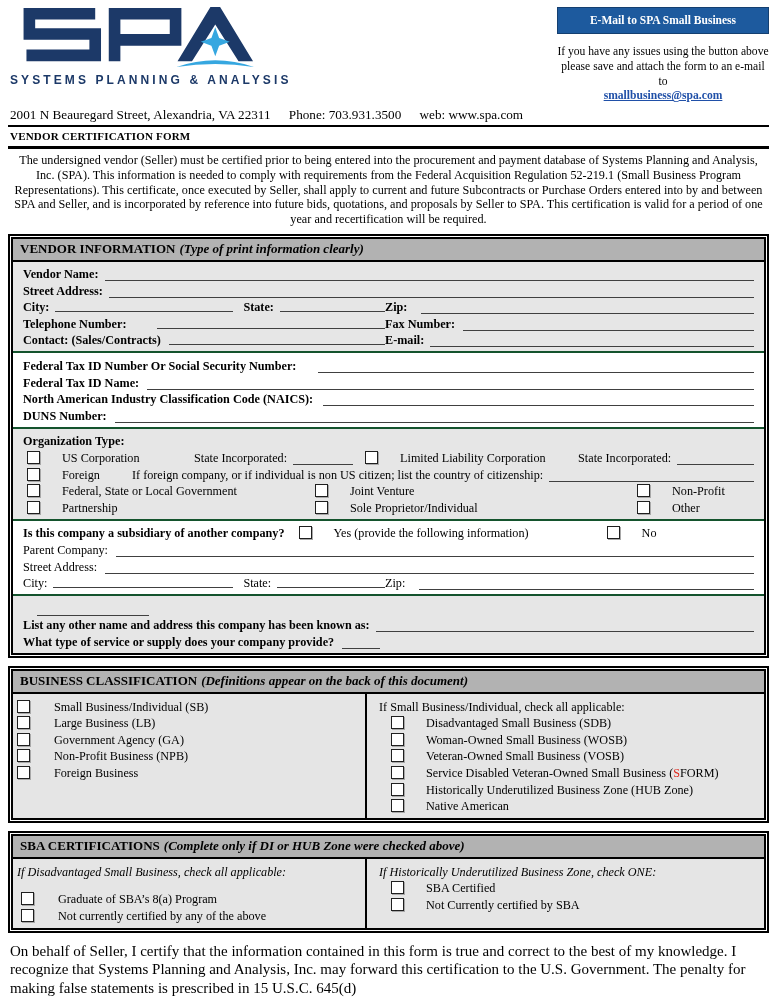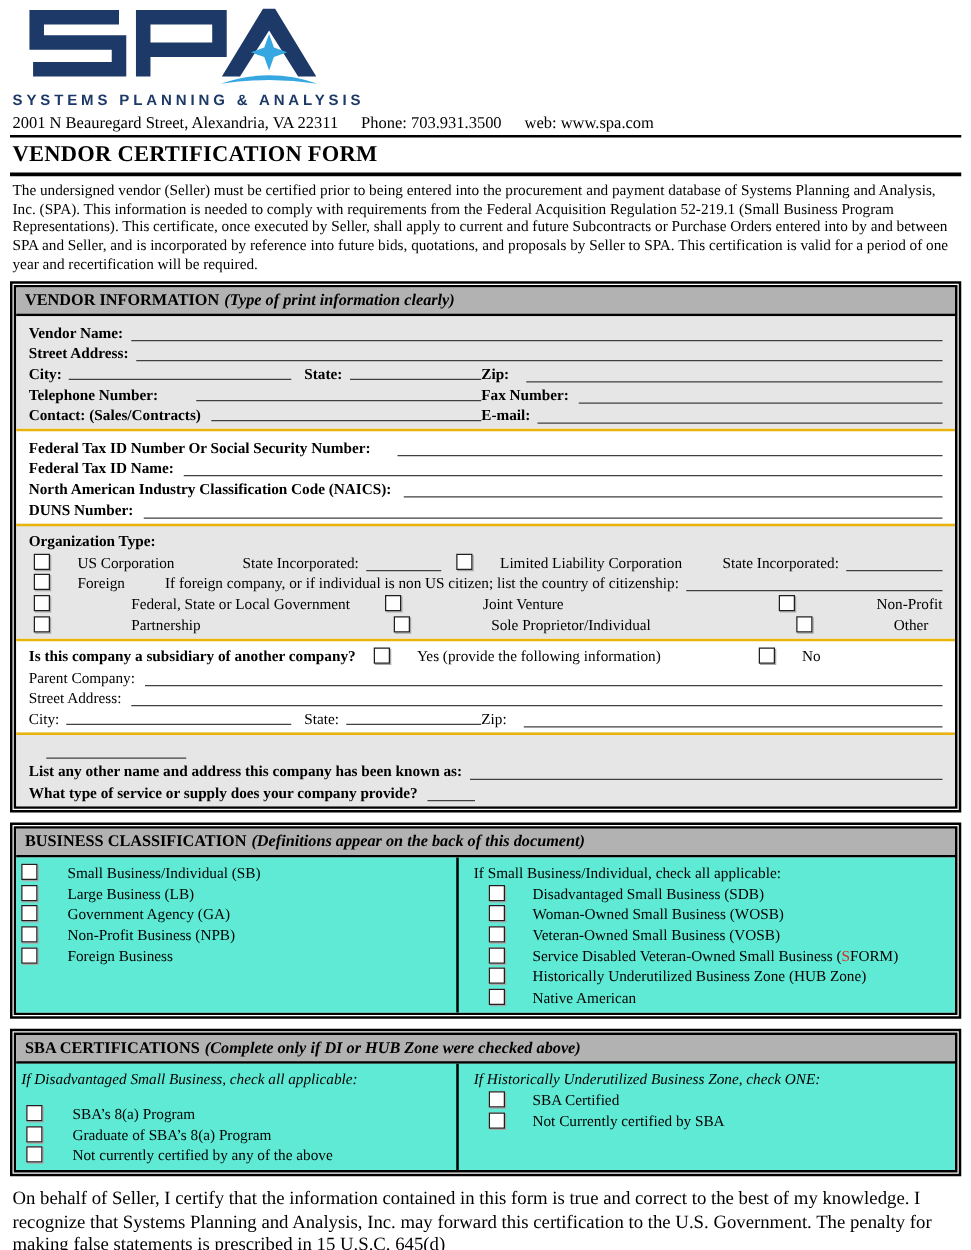--- a/index.html
+++ b/index.html
@@ -25,54 +25,54 @@
     font-family: "Liberation Serif", serif; font-weight: bold; font-size: 11.5px;
     border: 1px solid #143f70; padding: 6px 4px 7px; cursor: pointer;
   }
   .email-note { margin-top: 11px; font-size: 11.6px; line-height: 1.28; }
   .email-link { color: #2050a8; font-weight: bold; text-decoration: underline; cursor: pointer; }
   .address { font-size: 13.2px; margin: 3px 0 2px 2px; }
   .address .sp { margin-left: 15px; }
 
   .rule-thin  { border-top: 2px solid #000; margin-top: 2px; }
   .rule-thick { border-top: 3px solid #000; }
-  .doc-title { font-size: 18px; font-weight: bold; padding: 3px 2px 4px; letter-spacing: 0.2px; }
-  .intro { font-size: 12.2px; line-height: 1.2; padding: 4px 2px 7px; }
+  .doc-title { font-size: 11px; font-weight: bold; padding: 3px 2px 4px; letter-spacing: 0.2px; }
+  .intro { font-size: 12.2px; line-height: 1.2; padding: 4px 2px 7px; text-align: center; }
 
   
   .sect { border: 5px double #000; margin-bottom: 8px; }
   .sect-header {
     background: #b2b2b2; border-bottom: 2px solid #000;
     font-size: 13px; font-weight: bold; padding: 2px 7px 3px;
   }
   .sect-header i { font-style: italic; margin-left: 4px; }
   .block { background: #fff; padding: 3px 10px 4px; }
   .block.gray { background: #e6e6e6; }
-  .block + .block { border-top: 2px solid #eab308; }
+  .block + .block { border-top: 2px solid #14532d; }
 
   .frow { display: flex; align-items: flex-end; height: 16.6px; }
   .lbl { font-weight: bold; white-space: nowrap; line-height: 14px; }
   .rlb { font-weight: normal; white-space: nowrap; line-height: 14px; }
   .ilb { font-style: italic; white-space: nowrap; line-height: 14px; }
   .line { display: inline-block; height: 12px; border-bottom: 1.4px solid #404040; margin-left: 6px; }
   .fill { flex: 1; }
   .lp { display: flex; align-items: flex-start; width: 362px; }
   .rp { display: flex; align-items: flex-end; flex: 1; }
-  .col { display: flex; align-items: flex-end; gap: 43px; }
+  .col { display: flex; align-items: flex-end; }
   .cb {
     flex: none; width: 13px; height: 13px; background: #fff;
     border: 1.7px solid #1f1f1f; box-shadow: 1px 1px 0 #a8a8a8; margin-bottom: 1px;
     cursor: pointer;
   }
   .ml4{margin-left:4px}.ml6{margin-left:6px}.ml8{margin-left:8px}.ml10{margin-left:10px}
   .ml12{margin-left:12px}.ml14{margin-left:14px}.ml22{margin-left:22px}.ml24{margin-left:24px}
   .ml30{margin-left:30px}
 
   
-  .twocol { display: flex; align-items: stretch; background: #5eead4; }
+  .twocol { display: flex; align-items: stretch; background: #e5e5e5; }
   .col-l { width: 352px; padding: 3px 0 5px; }
   .col-r { flex: 1; border-left: 2px solid #000; padding: 3px 0 5px 12px; }
   .red { color: #e02b20; }
   .gap12 { height: 11px; }
 
   
   .closing { font-size: 15px; line-height: 1.22; padding: 1px 2px; margin-bottom: 6px; }
 </style>
 </head>
 <body>
@@ -85,20 +85,28 @@
         <g fill="none" stroke="#1c3968" stroke-width="12" stroke-linejoin="miter">
           <path d="M88,10 L20,10 L20,31 L88,31 L88,53 L17,53"></path>
           <path d="M108,59 L108,10 L171,10 L171,37 L103,37"></path>
         </g>
         <path fill="#1c3968" d="M207,3 L217,3 L251,59 L236,59 L212,21 L188,59 L173,59 Z"></path>
         <path fill="#36a7e0" d="M212,24 L216,35 L227,39 L216,43 L212,54 L208,43 L197,39 L208,35 Z"></path>
         <path fill="#36a7e0" d="M172,65 Q212,51 252,65 Q212,59 172,65 Z"></path>
       </svg>
       <div class="logo-sub">SYSTEMS PLANNING &amp; ANALYSIS</div>
     </div>
+    <div class="hdr-right">
+      <button class="email-btn">E-Mail to SPA Small Business</button>
+      <div class="email-note">
+        <span>If you have any issues using the button above</span><br>
+        <span>please save and attach the form to an e-mail to</span><br>
+        <a class="email-link">smallbusiness@spa.com</a>
+      </div>
+    </div>
   </div>
   <div class="address">
     <span>2001 N Beauregard Street, Alexandria, VA 22311</span>
     <span class="sp">Phone: 703.931.3500</span>
     <span class="sp">web: www.spa.com</span>
   </div>
 
   <div class="rule-thin"></div>
   <div class="doc-title">VENDOR CERTIFICATION FORM</div>
   <div class="rule-thick"></div>
@@ -331,24 +339,20 @@
       <span>SBA CERTIFICATIONS</span><i>(Complete only if DI or HUB Zone were checked above)</i>
     </div>
     <div class="twocol">
       <div class="col-l" style="padding-left:4px">
         <div class="frow">
           <span class="ilb">If Disadvantaged Small Business, check all applicable:</span>
         </div>
         <div class="gap12"></div>
         <div class="frow">
           <span class="cb ml4"></span>
-          <span class="rlb ml24">SBA’s 8(a) Program</span>
-        </div>
-        <div class="frow">
-          <span class="cb ml4"></span>
           <span class="rlb ml24">Graduate of SBA’s 8(a) Program</span>
         </div>
         <div class="frow">
           <span class="cb ml4"></span>
           <span class="rlb ml24">Not currently certified by any of the above</span>
         </div>
       </div>
       <div class="col-r">
         <div class="frow">
           <span class="ilb">If Historically Underutilized Business Zone, check ONE:</span>

